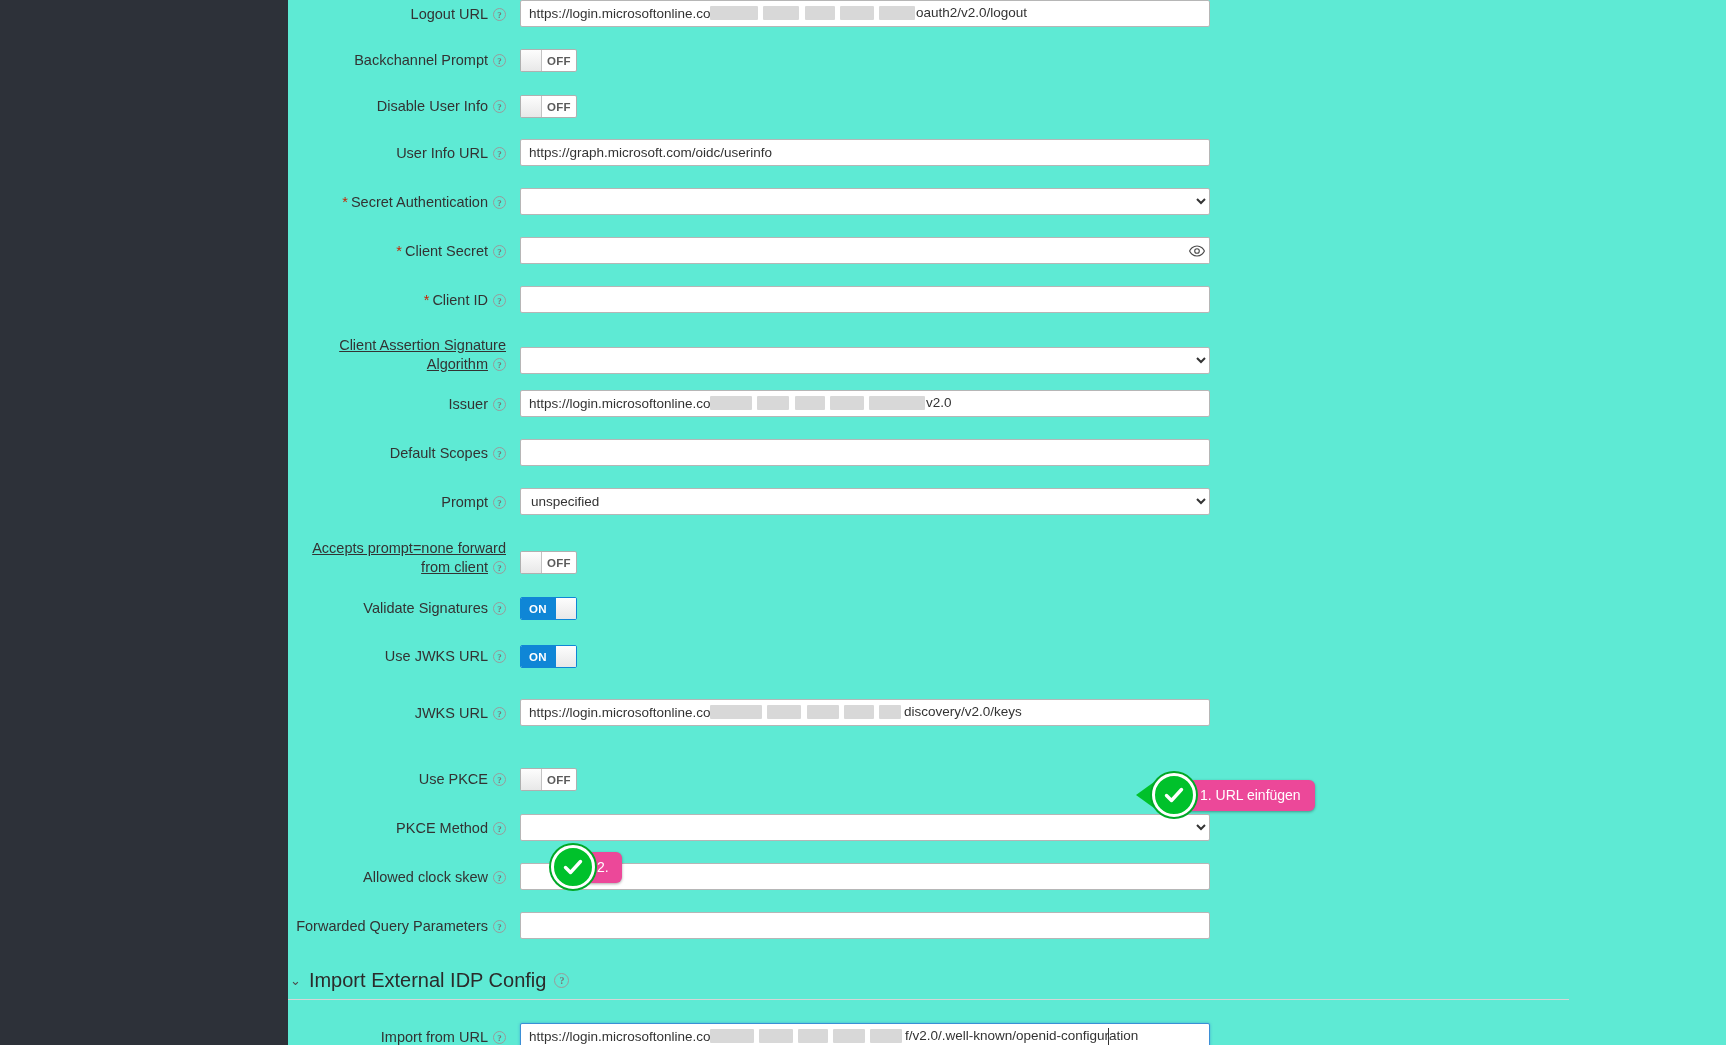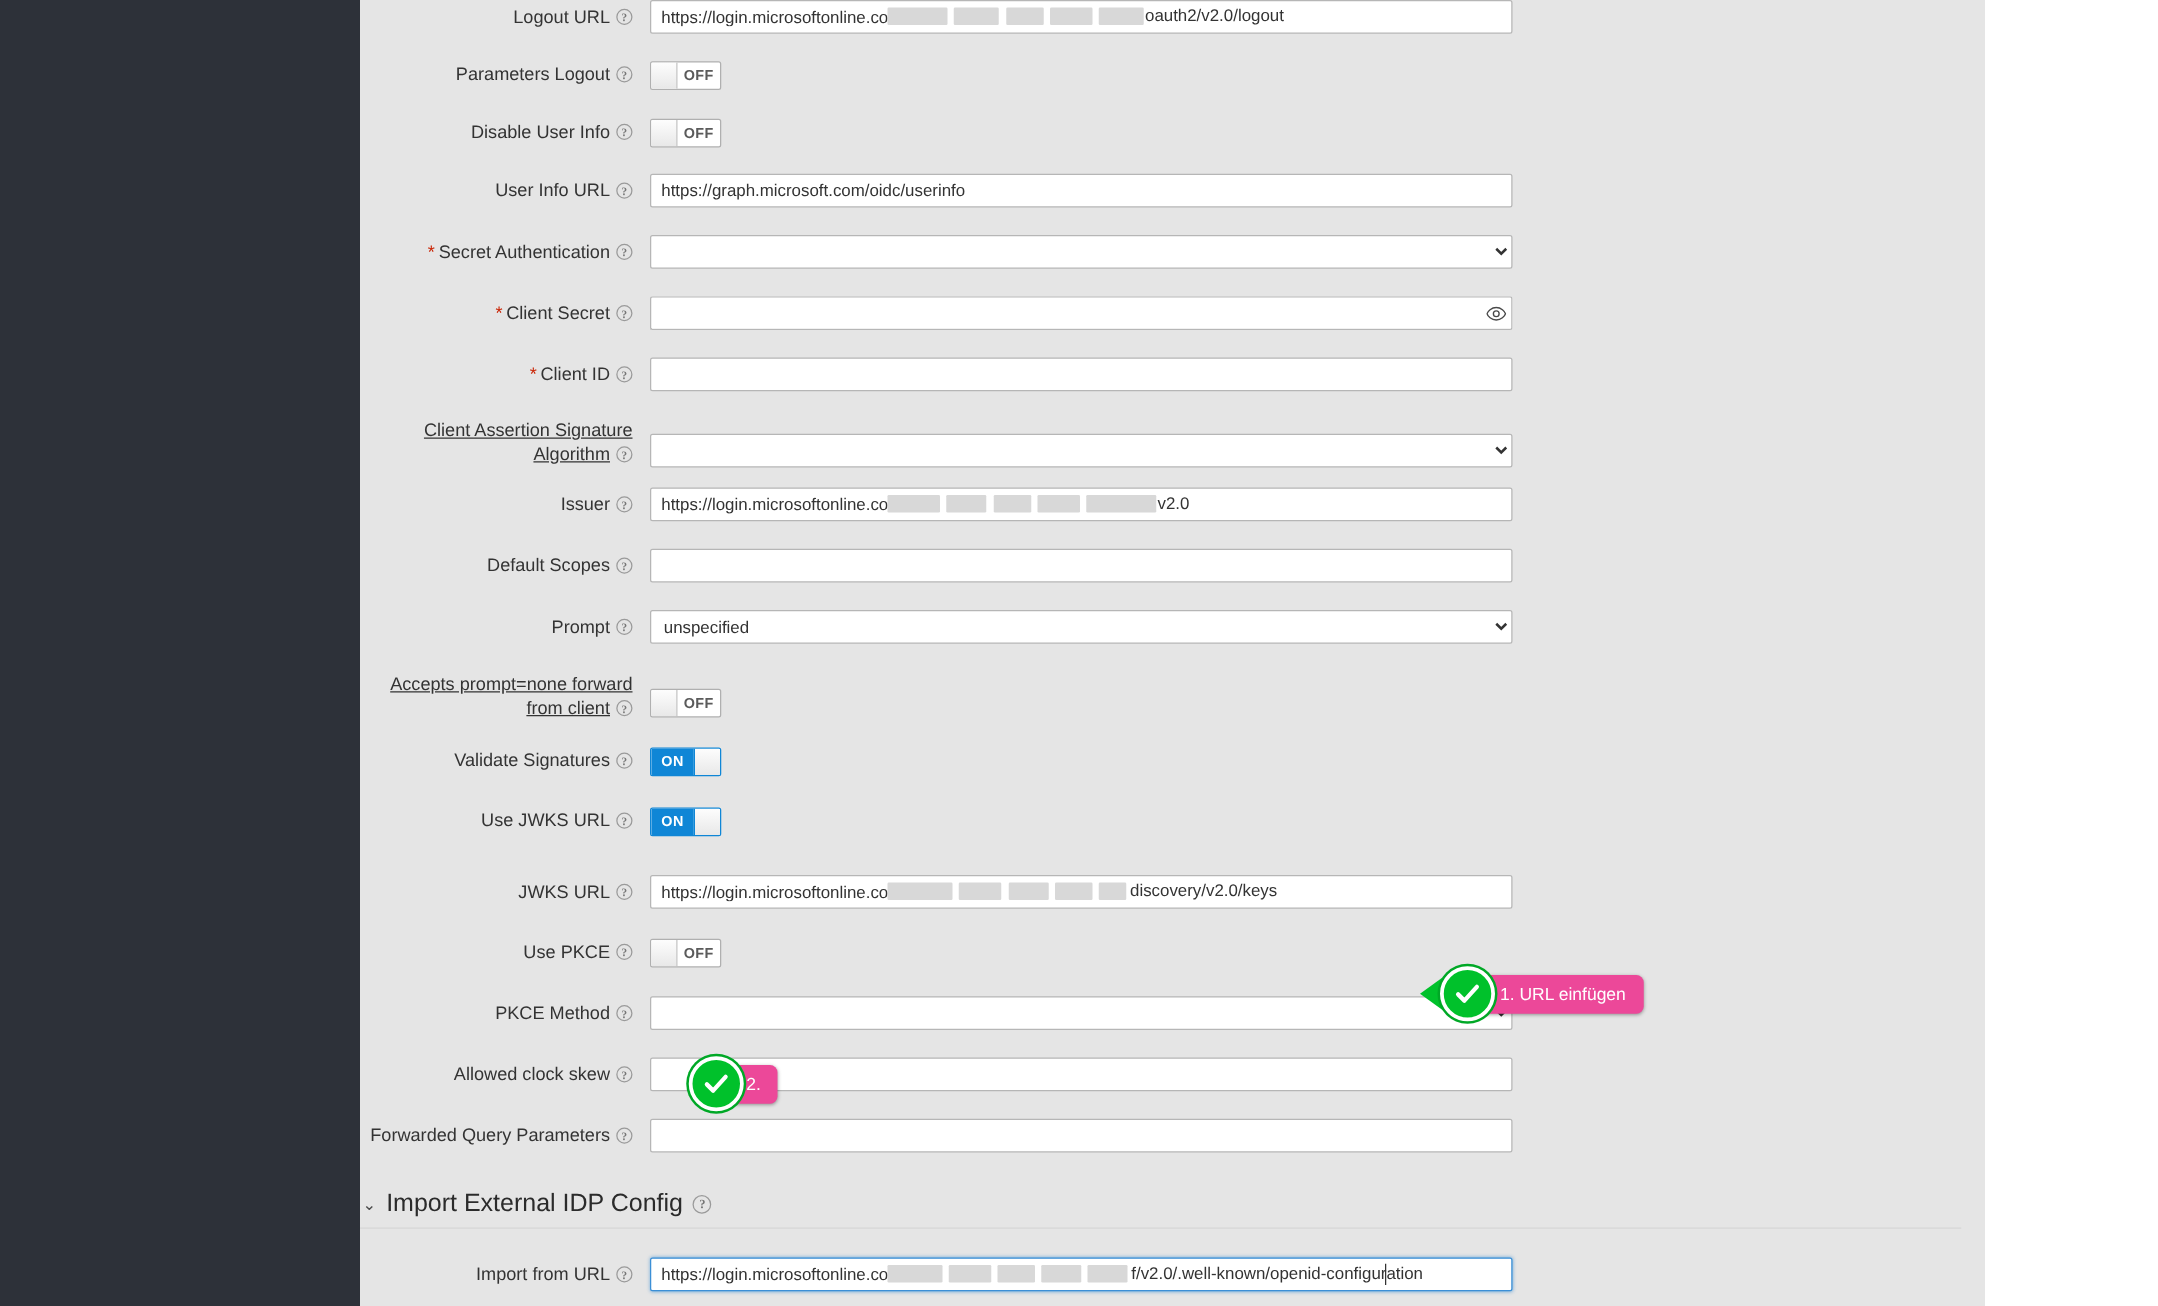--- a/index.html
+++ b/index.html
@@ -20,22 +20,22 @@
   .sidebar {
     position: absolute;
     left: 0; top: 0;
     width: 288px; height: 1045px;
     background: #2d3139;
   }
   
   .content {
     position: absolute;
     left: 288px; top: 0;
-    width: 1300px; height: 1045px;
-    background: #e5e5e5;
+    width: 1438px; height: 1045px;
+    background: #5eead4;
   }
   .form {
     padding-top: 0px;
   }
   .row {
     display: flex;
     align-items: flex-start;
     min-height: 41px;
     padding: 0;
   }
@@ -235,21 +235,21 @@
             <div class="masked" style="left:285px;top:6px;width:30px;height:14px;"></div>
             <div class="masked" style="left:320px;top:6px;width:34px;height:14px;"></div>
             <div class="masked" style="left:359px;top:6px;width:36px;height:14px;"></div>
             <span style="position:absolute;left:396px;top:5px;font-size:13.5px;color:#333;">oauth2/v2.0/logout</span>
           </div>
         </div>
       </div>
 
       <div class="row" style="margin-top:5px;">
         <div class="label-cell">
-          <span>Parameters Logout</span><span class="help">?</span>
+          <span>Backchannel Prompt</span><span class="help">?</span>
         </div>
         <div class="field-cell">
           <div class="toggle">
             <div class="knob"></div>
             <div class="txtlbl">OFF</div>
           </div>
         </div>
       </div>
 
       <div class="row" style="margin-top:5px;">
@@ -398,21 +398,21 @@
             <div class="masked" style="left:190px;top:6px;width:52px;height:14px;"></div>
             <div class="masked" style="left:247px;top:6px;width:34px;height:14px;"></div>
             <div class="masked" style="left:287px;top:6px;width:32px;height:14px;"></div>
             <div class="masked" style="left:324px;top:6px;width:30px;height:14px;"></div>
             <div class="masked" style="left:359px;top:6px;width:22px;height:14px;"></div>
             <span style="position:absolute;left:384px;top:5px;font-size:13.5px;color:#333;">discovery/v2.0/keys</span>
           </div>
         </div>
       </div>
 
-      <div class="row" style="margin-top:7px;justify-content:center;">
+      <div class="row" style="margin-top:25px;justify-content:center;">
         <div class="label-cell">
           <span>Use PKCE</span><span class="help">?</span>
         </div>
         <div class="field-cell">
           <div class="toggle">
             <div class="knob"></div>
             <div class="txtlbl">OFF</div>
           </div>
         </div>
       </div>

